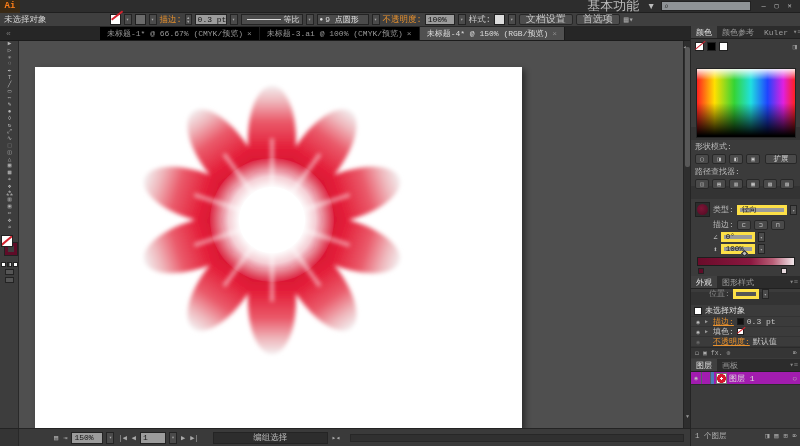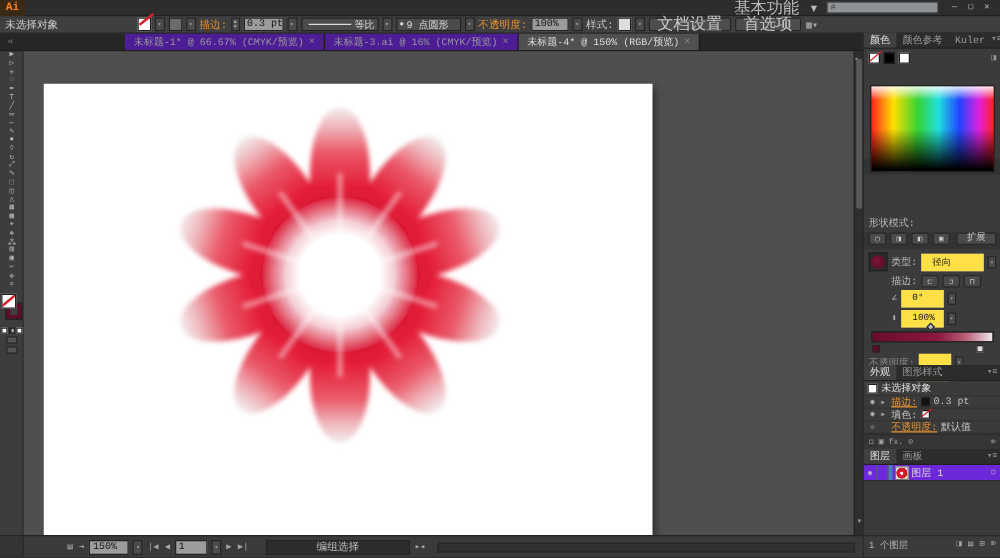--- a/index.html
+++ b/index.html
@@ -20,27 +20,27 @@
   #searchbox { width:90px; height:10px; background:#8f9396; border:1px solid #222; color:#333; font-size:8px; display:flex; align-items:center; padding:0 2px; }
   .winbtn { width:13px; height:10px; font-size:7px; color:#bbb; text-align:center; line-height:10px; }
 
   
   #controlbar { left:0; top:13px; width:800px; height:14px; background:#3f3f3f; border-bottom:1px solid #262626; display:flex; align-items:center; gap:3px; padding:0 4px; font-size:8.5px; }
   .sw { width:11px; height:11px; border:1px solid #1f1f1f; position:relative; background:#fff; }
   .sw.none:after { content:""; position:absolute; left:0; top:4px; width:14px; height:1.5px; background:#d3222e; transform:rotate(-38deg); transform-origin:0 0; }
   .dd { width:8px; height:11px; background:#4b4b4b; border:1px solid #242424; color:#aaa; font-size:5px; text-align:center; line-height:10px; }
   .inp { height:11px; background:#9c9c9c; border:1px solid #232323; color:#141414; font-size:8px; display:flex; align-items:center; padding:0 2px; }
   .olabel { color:#e8912d; }
-  .cbtn { height:11px; background:#4d4d4d; border:1px solid #272727; border-radius:2px; color:#c9c9c9; font-size:13px; padding:0 6px; line-height:9px; display:flex; align-items:center; }
+  .cbtn { height:11px; background:#4d4d4d; border:1px solid #272727; border-radius:2px; color:#c9c9c9; font-size:10px; padding:0 6px; line-height:9px; display:flex; align-items:center; }
   .stepper { width:7px; height:11px; display:flex; flex-direction:column; justify-content:center; color:#aaa; font-size:4px; line-height:4px; background:#4b4b4b; border:1px solid #242424; text-align:center; }
 
   
   #tabbar { left:0; top:27px; width:690px; height:14px; background:#262626; border-bottom:1px solid #1c1c1c; display:flex; align-items:stretch; }
   #tabbar-lead { width:100px; display:flex; align-items:center; padding-left:6px; color:#777; font-size:8px; }
-  .doctab { display:flex; align-items:center; gap:4px; padding:0 7px; font-size:8px; color:#989898; background:#4c1d95; border-right:1px solid #1b1b1b; }
+  .doctab { display:flex; align-items:center; gap:4px; padding:0 7px; font-size:8px; color:#989898; background:#000000; border-right:1px solid #1b1b1b; }
   .doctab.active { background:#505050; color:#ddd; }
   .tab-close { color:#8a8a8a; font-size:8px; }
 
   
   #toolbar { left:0; top:41px; width:19px; height:387px; background:#3d3d3d; border-right:1px solid #292929; }
   .tool { width:19px; height:6.8px; font-size:6px; line-height:6.8px; text-align:center; color:#b8b8b8; }
   #fillstroke { position:relative; width:19px; height:26px; margin-top:3px; }
   #stroke-swatch { position:absolute; left:5px; top:9px; width:12px; height:12px; background:#3d3d3d; border:3px solid #5f0c28; outline:1px solid #222; }
   #fill-swatch { position:absolute; left:1px; top:1px; width:12px; height:12px; background:#fff; border:1px solid #222; overflow:hidden; }
   #fill-swatch:after { content:""; position:absolute; left:-2px; top:9px; width:18px; height:1.5px; background:#d3222e; transform:rotate(-40deg); transform-origin:0 0; }
@@ -58,25 +58,25 @@
   #vscroll .arr { position:absolute; left:0; width:7px; font-size:5px; color:#999; text-align:center; }
   #panel-collapse { position:absolute; left:-1px; top:2px; width:8px; height:10px; color:#999; font-size:6px; line-height:10px; }
 
   
   #rightcol { left:690px; top:26px; width:110px; height:420px; background:#333; border-left:1px solid #242424; font-size:8px; }
   .ptabs { position:absolute; left:0; width:110px; height:13px; background:#2c2c2c; border-bottom:1px solid #212121; display:flex; align-items:stretch; }
   .ptab { padding:0 5px; line-height:13px; font-size:8px; color:#9b9b9b; }
   .ptab.active { background:#404040; color:#e3e3e3; }
   .pmenu { margin-left:auto; color:#8a8a8a; font-size:7px; line-height:13px; padding-right:3px; }
   .section { position:absolute; left:0; width:110px; background:#3b3b3b; }
-  .plabel { color:#b9b9b9; font-size:8px; padding:1px 4px;margin-top:32px; }
+  .plabel { color:#b9b9b9; font-size:8px; padding:1px 4px; }
   .pbtn { width:14px; height:10px; background:#4a4a4a; border:1px solid #282828; border-radius:2px; color:#cfcfcf; font-size:6px; line-height:9px; text-align:center; }
   .pbtn.wide { width:32px; font-size:7.5px; }
   .row { display:flex; align-items:center; gap:3px; padding:1px 4px; }
-  .minp { height:10px; background:#9b9b9b; border:7px solid #fde047; color:#151515; font-size:7.5px; display:flex; align-items:center; padding:0 2px; }
+  .minp { height:10px; background:#9b9b9b; border:3px solid #fde047; color:#151515; font-size:7.5px; display:flex; align-items:center; padding:0 2px; }
   .minp.dis { background:#555; }
   .mdd { width:7px; height:10px; background:#4b4b4b; border:1px solid #242424; color:#aaa; font-size:4.5px; text-align:center; line-height:9px; }
   #spectrum { position:absolute; left:5px; top:29px; width:100px; height:70px; border:1px solid #232323;
     background:
       linear-gradient(to bottom, rgba(255,255,255,.9), rgba(255,255,255,0) 16%, rgba(0,0,0,0) 50%, #000 98%),
       linear-gradient(to right, #ff2020, #ffe000 18%, #35d435 38%, #20e0e0 55%, #2044ff 72%, #e020e0 88%, #ff2020); }
   .cswatch { width:9px; height:9px; border:1px solid #1f1f1f; background:#fff; position:relative; }
   .cswatch.none:after { content:""; position:absolute; left:-1px; top:6px; width:13px; height:1.2px; background:#d3222e; transform:rotate(-40deg); transform-origin:0 0; }
   #grad-swatch { width:15px; height:15px; background:#2c2c2c; border:1px solid #1f1f1f; display:flex; align-items:center; justify-content:center; }
   #grad-swatch .dot { width:11px; height:11px; border-radius:50%; background:radial-gradient(circle at 40% 40%, #7d1536, #4f0a22); }
@@ -84,21 +84,21 @@
   .gstop { position:absolute; width:6px; height:6px; border:1px solid #222; }
   .gstop.below { top:10px; }
   .gstop.diamond { top:-7px; width:5px; height:5px; transform:rotate(45deg); background:#bbb; }
   .app-row { display:flex; align-items:center; gap:3px; height:10px; padding:0 3px; border-bottom:1px solid #333; font-size:8px; color:#c4c4c4; }
   .eye { color:#bdbdbd; font-size:6px; width:8px; text-align:center; }
   .tri { color:#9a9a9a; font-size:5px; width:5px; }
   .chip { width:7px; height:7px; border:1px solid #1d1d1d; background:#111; position:relative; }
   .chip.none { background:#fff; }
   .chip.none:after { content:""; position:absolute; left:-1px; top:4px; width:10px; height:1px; background:#d3222e; transform:rotate(-38deg); transform-origin:0 0; }
   .ofoot { display:flex; align-items:center; gap:4px; height:11px; background:#353535; border-top:1px solid #2a2a2a; padding:0 4px; color:#aaa; font-size:6.5px; }
-  #layer-row { display:flex; align-items:center; height:13px; background:#6d28d9; border-bottom:1px solid #2c2c2c; font-size:8px; color:#ddd; }
+  #layer-row { display:flex; align-items:center; height:13px; background:#a21caf; border-bottom:1px solid #2c2c2c; font-size:8px; color:#ddd; }
   #layer-row .cell { border-right:1px solid #55606a; align-self:stretch; display:flex; align-items:center; justify-content:center; }
   #layer-thumb { width:11px; height:11px; background:#fff; border:1px solid #777; margin:0 2px;
     background-image:radial-gradient(circle at 50% 50%, #fff 0 18%, #d81730 22% 68%, rgba(216,23,48,0) 72%); }
   #layers-empty { position:absolute; left:0; width:110px; background:#3b3b3b; }
   .lfoot { display:flex; align-items:center; height:14px; padding:0 4px; background:#3b3b3b; border-top:1px solid #2a2a2a; color:#b5b5b5; font-size:7.5px; gap:5px; }
   .lfoot .ic { color:#a5a5a5; font-size:7px; }
 
   
   #statusbar { left:0; top:428px; width:690px; height:18px; background:#3a3a3a; border-top:1px solid #232323; display:flex; align-items:center; gap:3px; font-size:8.5px; }
   #status-corner { width:19px; height:18px; background:#343434; border-right:1px solid #282828; }
@@ -163,21 +163,21 @@
   <div id="tabbar" class="abs">
     <div id="tabbar-lead">
         <span>«</span>
       </div>
     <div id="doc-tabs" style="display:flex">
         <div class="doctab">
           <span>未标题-1* @ 66.67% (CMYK/预览)</span>
           <span class="tab-close">×</span>
         </div>
         <div class="doctab">
-          <span>未标题-3.ai @ 16% (CMYK/预览)</span>
+          <span>未标题-3.ai @ 100% (CMYK/预览)</span>
           <span class="tab-close">×</span>
         </div>
         <div class="doctab active">
           <span>未标题-4* @ 150% (RGB/预览)</span>
           <span class="tab-close">×</span>
         </div>
       </div>
   </div>
 
   <div id="toolbar" class="abs">
@@ -363,21 +363,21 @@
         <span class="minp dis" style="width:26px"></span>
         <span class="mdd">▾</span>
       </div>
       <div class="row">
         <span style="color:#8a8a8a;margin-left:14px">位置:</span>
         <span class="minp dis" style="width:26px"></span>
         <span class="mdd">▾</span>
       </div>
     </div>
 
-    <div class="ptabs" style="top:266px" id="app-tabs">
+    <div class="ptabs" style="top:250px" id="app-tabs">
         <span class="ptab active">外观</span>
         <span class="ptab">图形样式</span>
         <span class="pmenu">▾≡</span>
       </div>
     <div class="section" style="top:279px;height:54px">
       <div class="app-row" style="height:12px">
         <span class="cswatch" style="background:#fff;width:8px;height:8px"></span>
         <span style="color:#e0e0e0">未选择对象</span>
       </div>
       <div class="app-row">

